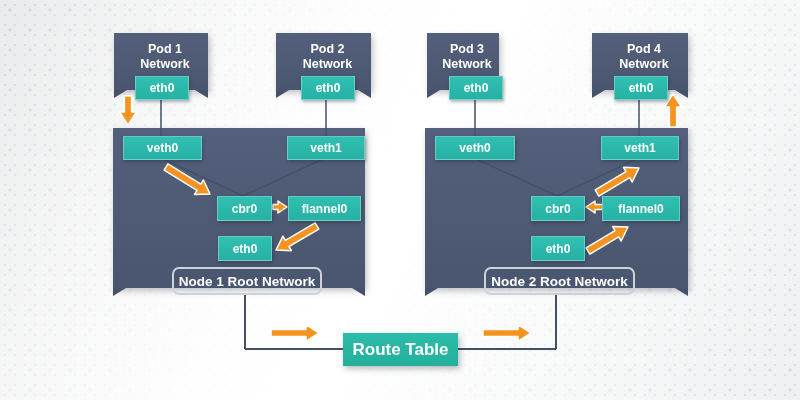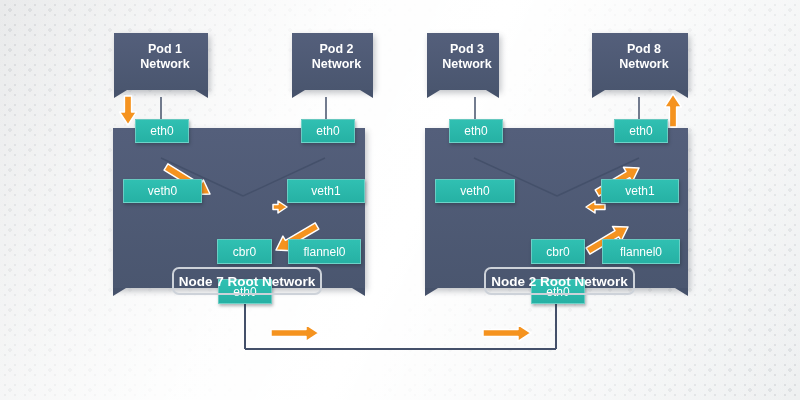--- a/index.html
+++ b/index.html
@@ -29,22 +29,22 @@
   .pod-title{
     position:absolute;inset:0;display:flex;flex-direction:column;
     align-items:center;justify-content:flex-start;padding-top:9px;
     color:#fff;font-weight:bold;font-size:12.5px;line-height:15px;text-align:center;margin-left:8px;
   }
   .iface{
     position:absolute;z-index:3;
     background:linear-gradient(180deg,#30c0b2 0%,#26b1a4 100%);
     border:1px solid rgba(255,255,255,.30);
     box-shadow:1px 2px 3px rgba(30,40,50,.35);
-    color:#fff;font-weight:normal;font-size:12px;
-    display:flex;align-items:center;justify-content:center;margin-top:43px;
+    color:#fff;font-weight:bold;font-size:12px;
+    display:flex;align-items:center;justify-content:center;
   }
   .node-label{
     position:absolute;z-index:3;
     border:2px solid #cdd2d9;border-radius:7px;
     color:#fff;font-weight:bold;font-size:13.5px;
     display:flex;align-items:center;justify-content:center;
   }
   .route-table{
     position:absolute;z-index:3;
     background:linear-gradient(180deg,#2cbcaa 0%,#23af9b 100%);
@@ -58,35 +58,35 @@
 <body>
 
 <div class="canvas">
 
   <div class="slate" style="left:114px;top:33px;width:94px;height:57px">
     <div class="pod-title">
       <span>Pod 1</span>
       <span>Network</span>
     </div>
   </div>
-  <div class="slate" style="left:292px;top:33px;width:81px;height:57px">
+  <div class="slate" style="left:276px;top:33px;width:95px;height:57px">
     <div class="pod-title">
       <span>Pod 2</span>
       <span>Network</span>
     </div>
   </div>
   <div class="slate" style="left:427px;top:33px;width:72px;height:57px">
     <div class="pod-title">
       <span>Pod 3</span>
       <span>Network</span>
     </div>
   </div>
   <div class="slate" style="left:592px;top:33px;width:96px;height:57px">
     <div class="pod-title">
-      <span>Pod 8</span>
+      <span>Pod 4</span>
       <span>Network</span>
     </div>
   </div>
 
   <div class="slate" style="left:113px;top:128px;width:252px;height:160px"></div>
   <div class="slate" style="left:425px;top:128px;width:263px;height:160px"></div>
 
   <svg class="overlay" width="800" height="400">
       <line x1="161" y1="97" x2="161" y2="137" stroke="#44506a" stroke-width="1.5"></line>
       <line x1="326" y1="97" x2="326" y2="137" stroke="#44506a" stroke-width="1.5"></line>
@@ -150,20 +150,23 @@
     <span>cbr0</span>
   </div>
   <div class="iface" style="left:602px;top:196px;width:76px;height:23px">
     <span>flannel0</span>
   </div>
   <div class="iface" style="left:531px;top:236px;width:52px;height:23px">
     <span>eth0</span>
   </div>
 
   <div class="node-label" style="left:172px;top:267px;width:146px;height:24px">
-    <span>Node 7 Root Network</span>
+    <span>Node 1 Root Network</span>
   </div>
   <div class="node-label" style="left:484px;top:267px;width:147px;height:24px">
     <span>Node 2 Root Network</span>
   </div>
 
+  <div class="route-table" style="left:343px;top:333px;width:115px;height:33px">
+    <span>Route Table</span>
+  </div>
 
 </div>
 
 </body></html>

